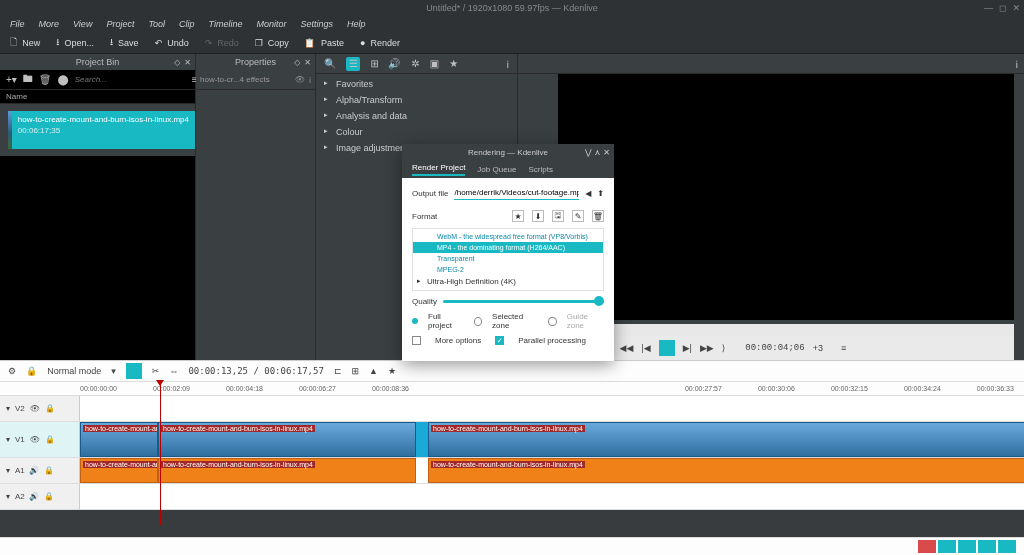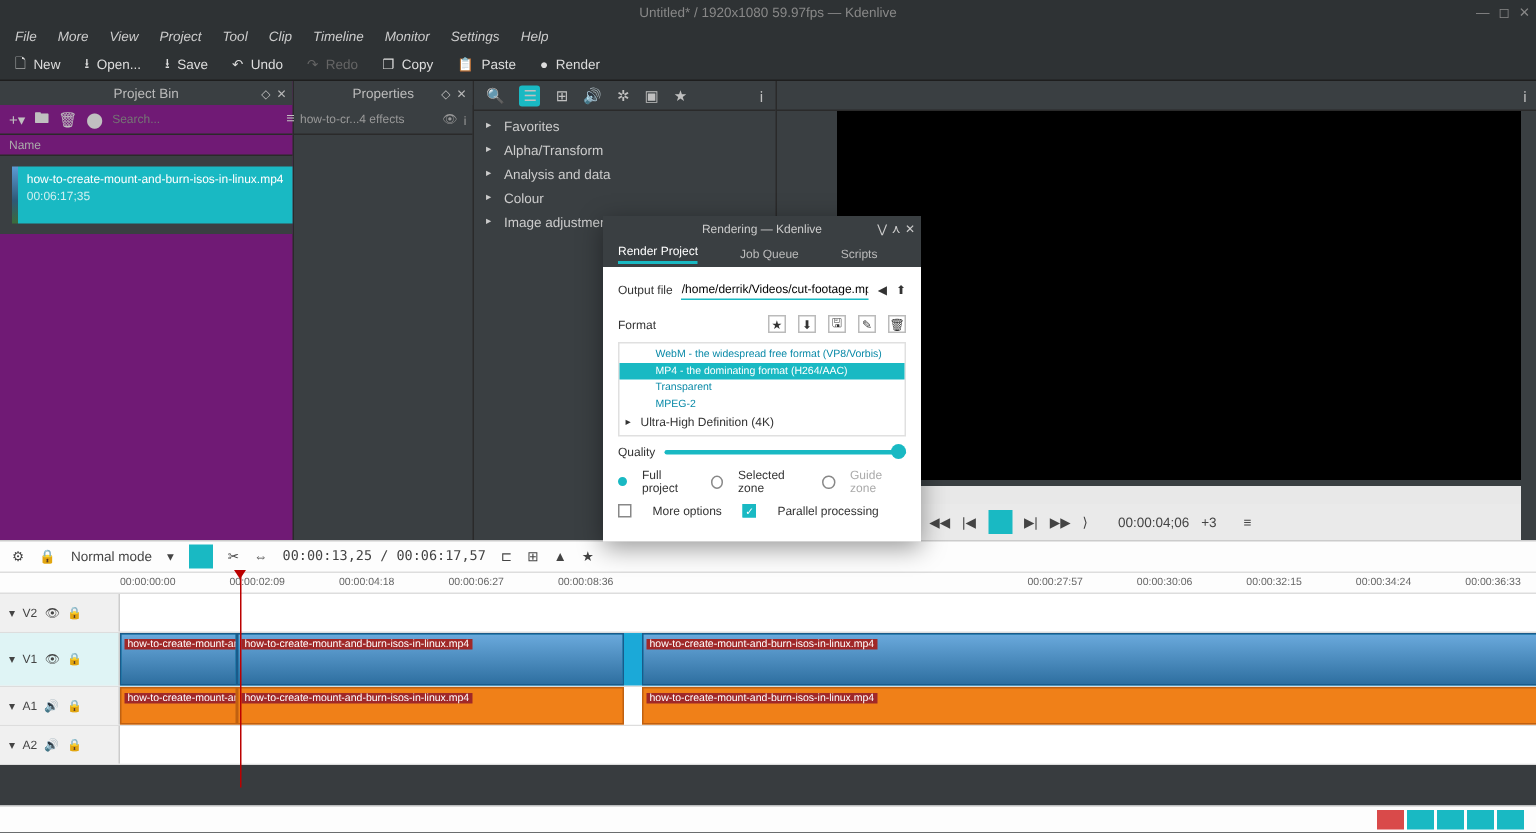--- a/index.html
+++ b/index.html
@@ -4,21 +4,21 @@
 <style>
 * { margin: 0; padding: 0; box-sizing: border-box; font-family: "Segoe UI", Arial, sans-serif; }
 body { width: 1024px; height: 555px; background: #383c3f; overflow: hidden; font-size: 10px; color: #c0c0c0; position: relative; }
 .titlebar { height: 16px; background: #2e3234; display: flex; align-items: center; justify-content: center; position: relative; font-size: 9px; color: #888; }
 .titlecontrols { position: absolute; right: 4px; display: flex; gap: 6px; }
 .menubar { height: 16px; background: #2e3234; display: flex; align-items: center; gap: 14px; padding-left: 10px; font-size: 9px; color: #ccc; font-style: italic; }
 .toolbar { height: 22px; background: #2e3234; display: flex; align-items: center; gap: 16px; padding: 0 10px; border-bottom: 1px solid #1e1e1e; color: #ddd; font-size: 9px; }
 .tbtn { display: flex; align-items: center; gap: 5px; }
 .tbtn.disabled { color: #666; }
 .main { display: flex; height: 306px; }
-.col-left { width: 196px; background: #701a75; display: flex; flex-direction: column; border-right: 1px solid #2a2a2a; }
+.col-left { width: 196px; background: #000000; display: flex; flex-direction: column; border-right: 1px solid #2a2a2a; }
 .panelhead { height: 16px; background: #3a3f42; display: flex; align-items: center; justify-content: center; font-size: 9px; color: #bbb; position: relative; }
 .panelhead .ctrls { position: absolute; right: 4px; display: flex; gap: 4px; font-size: 8px; }
 .binrow { height: 20px; display: flex; align-items: center; padding: 0 6px; gap: 6px; border-bottom: 1px solid #2a2a2a; }
 .binthumb { height: 52px; display: flex; align-items: center; background: #3a3f42; }
 .thumb { width: 58px; height: 38px; background: linear-gradient(180deg,#5b9bd5 0%,#2e5977 60%,#3b6b3b 100%); margin-left: 8px; }
 .clipinfo { background: #19b9c3; color: #fff; flex: 1; height: 38px; padding: 3px 6px; font-size: 8px; line-height: 11px; }
 .col-mid { width: 120px; background: #3a3f42; border-right: 1px solid #2a2a2a; display: flex; flex-direction: column; }
 .searchrow { height: 20px; display: flex; align-items: center; padding: 0 4px; font-size: 8px; color: #999; border-bottom: 1px solid #2a2a2a; gap: 4px; }
 .col-fx { width: 202px; background: #3a3f42; border-right: 1px solid #2a2a2a; display: flex; flex-direction: column; }
 .fxicons { height: 20px; display: flex; align-items: center; gap: 10px; padding: 0 8px; border-bottom: 1px solid #2a2a2a; }
@@ -50,21 +50,21 @@
 .clip.audio { background: #f08018; border: 1px solid #c06010; }
 .clip.audio .label { background: #a02828; font-size: 7px; padding: 0 2px; display: inline-block; }
 .v1big { height: 36px; }
 .footer { position: absolute; bottom: 0; left: 0; right: 0; height: 18px; background: #fdfdfd; border-top: 1px solid #ddd; display: flex; justify-content: flex-end; align-items: center; padding-right: 8px; gap: 2px; }
 .footer .b { width: 18px; height: 13px; background: #19b9c3; }
 .footer .r { width: 18px; height: 13px; background: #d94a4a; }
 
 .dialog { position: absolute; left: 402px; top: 144px; width: 212px; background: #fff; box-shadow: 0 4px 16px rgba(0,0,0,.4); z-index: 100; font-size: 9px; color: #333; }
 .dlgtitle { height: 16px; background: #3a3f42; color: #ccc; display: flex; align-items: center; justify-content: center; position: relative; font-size: 8px; }
 .dlgtitle .dctrls { position: absolute; right: 4px; display: flex; gap: 3px; }
-.dlgtabs { height: 18px; background: #3a3f42; display: flex; gap: 28px; padding-left: 10px; align-items: center; font-size: 8px; color: #bbb; }
+.dlgtabs { height: 18px; background: #3a3f42; display: flex; gap: 12px; padding-left: 10px; align-items: center; font-size: 8px; color: #bbb; }
 .dlgtabs .sel { color: #fff; border-bottom: 2px solid #19b9c3; padding-bottom: 2px; }
 .dlgbody { padding: 8px 10px; }
 .outrow { display: flex; align-items: center; gap: 6px; font-size: 8px; margin-bottom: 10px; }
 .outrow input { flex: 1; border: none; border-bottom: 1px solid #19b9c3; font-size: 8px; padding: 2px 0; }
 .fmtrow { display: flex; align-items: center; justify-content: space-between; margin-bottom: 6px; font-size: 8px; }
 .fmticons { display: flex; gap: 8px; }
 .fmticons span { width: 12px; height: 12px; border: 1px solid #bbb; display: flex; align-items: center; justify-content: center; font-size: 8px; }
 .tree { border: 1px solid #e0e0e0; padding: 2px 0; font-size: 8px; margin-bottom: 6px; }
 .tree .grp { padding: 2px 4px 2px 14px; color: #333; position: relative; }
 .tree .grp:before { content: "▾"; position: absolute; left: 4px; font-size: 7px; }
@@ -151,21 +151,21 @@
         <div class="ctrls">
           <span>◇</span>
           <span>✕</span>
         </div>
       </div>
     <div class="binrow">
       <span>+▾</span>
       <span>🖿</span>
       <span>🗑</span>
       <span>⬤</span>
-      <input style="flex: 1 1 0%; background: transparent; border: none; color: rgb(153, 153, 153); font-size: 8px;" placeholder="Search...">
+      <input style="flex: 1 1 0%; background: transparent; border: none; color: rgb(153, 153, 153); font-size: 8px; font-style: italic;" placeholder="Search...">
       <span>≡</span>
     </div>
     <div style="padding:2px 6px;font-size:8px;color:#aaa;border-bottom:1px solid #2a2a2a">Name</div>
     <div class="binthumb">
       <div class="thumb"></div>
       <div class="clipinfo">
         <div style="overflow:hidden;white-space:nowrap">how-to-create-mount-and-burn-isos-in-linux.mp4</div>
         <div style="color:#d0f0f0">00:06:17;35</div>
       </div>
     </div>
@@ -217,21 +217,21 @@
     <div class="monviewport"></div>
     <div class="monruler"></div>
     <div class="monctrl">
       <span>⟨</span>
       <span>◀◀</span>
       <span>|◀</span>
       <span class="play"></span>
       <span>▶|</span>
       <span>▶▶</span>
       <span>⟩</span>
-      <span style="margin-left:12px;font-family:Liberation Sans, sans-serif">00:00:04;06</span>
+      <span style="margin-left:12px;font-family:Liberation Mono, monospace">00:00:04;06</span>
       <span>+3</span>
       <span style="margin-left:10px">≡</span>
     </div>
   </div>
 </div>
 
 <div class="timetools">
   <span>⚙</span>
   <span>🔒</span>
   <span>Normal mode</span>

